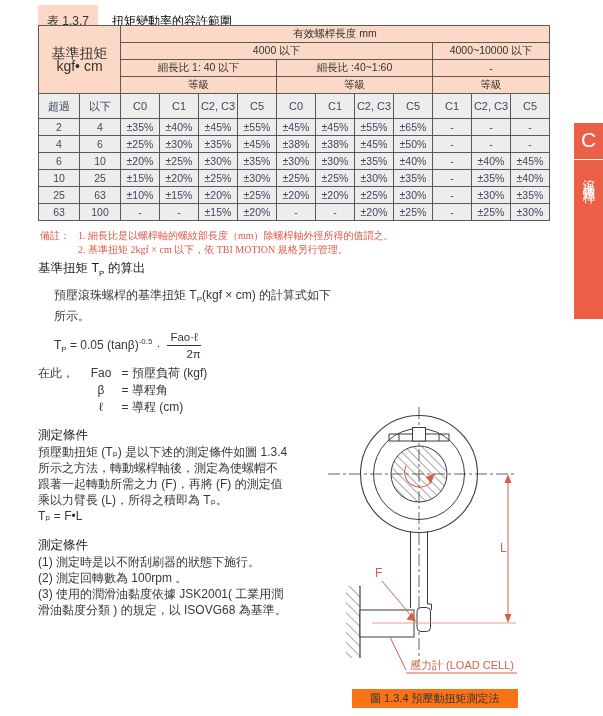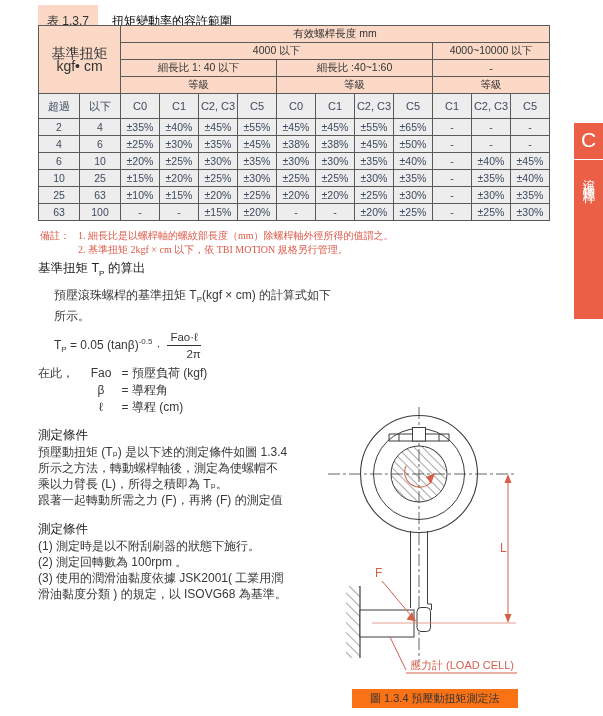--- a/index.html
+++ b/index.html
@@ -237,22 +237,23 @@
           <span class="wpre"></span>
           <span class="wsym">ℓ</span>
           <span class="weq">=</span>
           <span class="wval">導程 (cm)</span>
         </div>
     </div>
     <div class="sec-h mt1">測定條件</div>
     <div>
         <div>預壓動扭矩 (Tₚ) 是以下述的測定條件如圖 1.3.4</div>
         <div>所示之方法，轉動螺桿軸後，測定為使螺帽不</div>
+        <div>跟著一起轉動所需之力 (F)，再將 (F) 的測定值</div>
         <div>乘以力臂長 (L)，所得之積即為 Tₚ。</div>
-        <div>跟著一起轉動所需之力 (F)，再將 (F) 的測定值</div>
+        <div>Tₚ = F•L</div>
       </div>
     <div class="sec-h mt2">測定條件</div>
     <div>
         <div>(1) 測定時是以不附刮刷器的狀態下施行。</div>
         <div>(2) 測定回轉數為 100rpm 。</div>
         <div>(3) 使用的潤滑油黏度依據 JSK2001( 工業用潤</div>
         <div>滑油黏度分類 ) 的規定，以 ISOVG68 為基準。</div>
       </div>
   </div>
 

